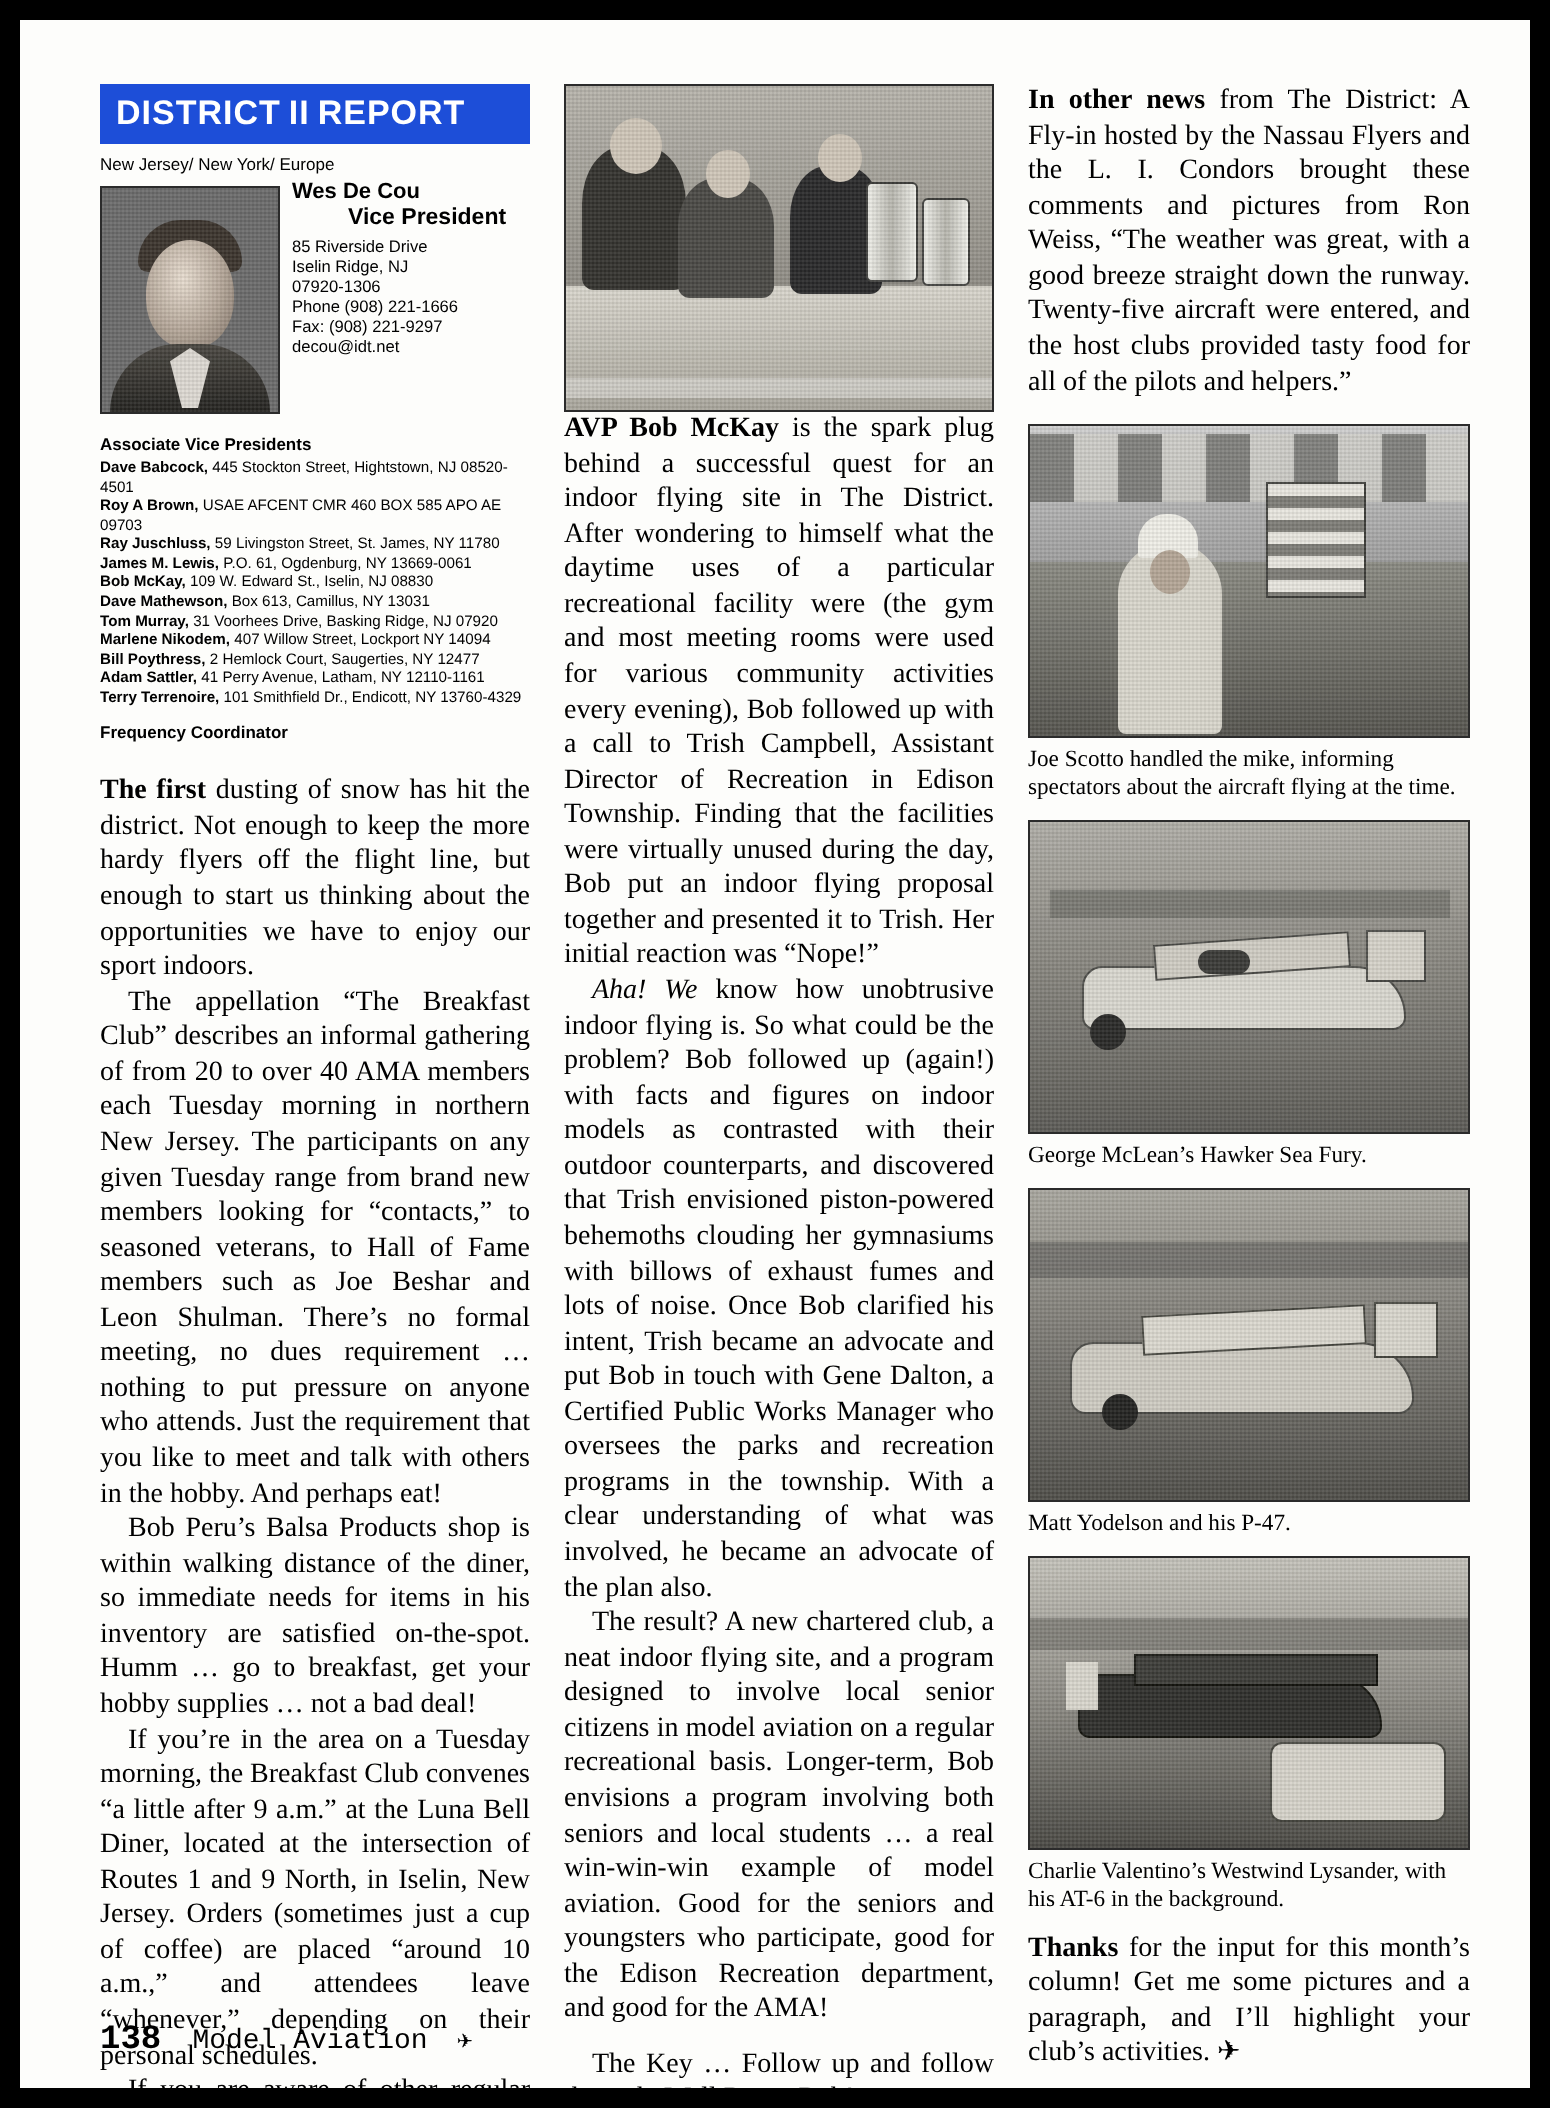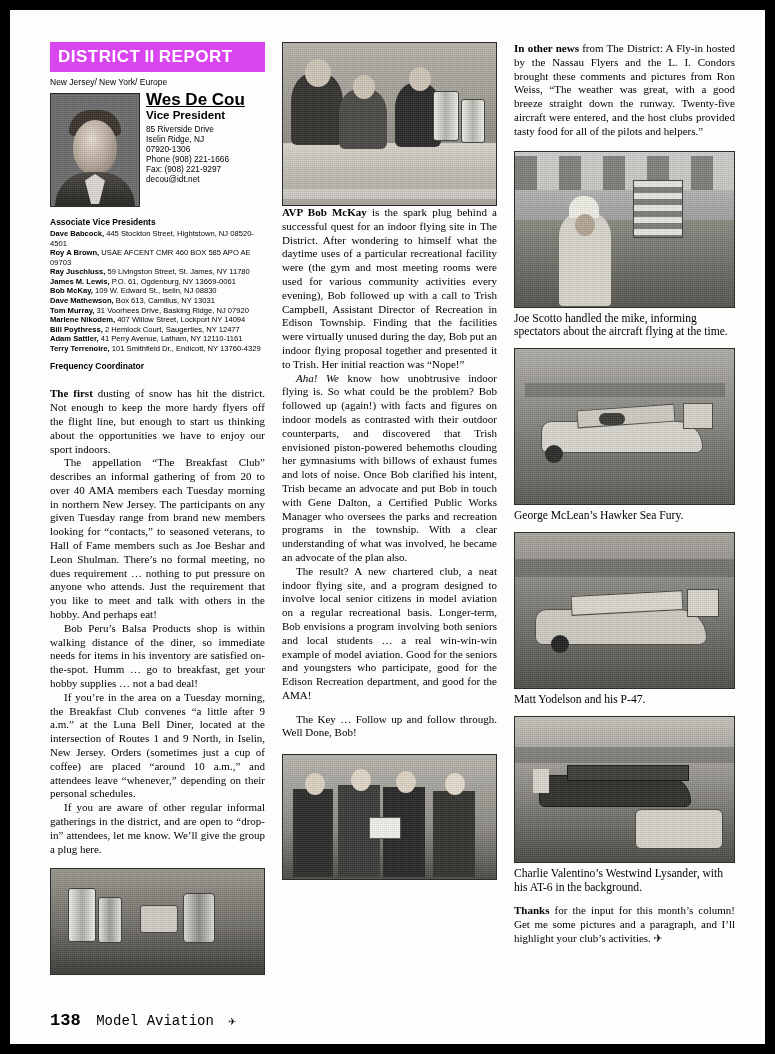--- a/index.html
+++ b/index.html
@@ -21,21 +21,21 @@
   }
 
   
   .col{position:absolute;top:0;}
   .col1{left:0;width:215px;}
   .col2{left:232px;width:215px;}
   .col3{left:464px;width:221px;}
 
   
   .masthead{
-    background:#d946ef;color:#fff;
+    background:#1d4ed8;color:#fff;
     height:30px;width:215px;
     display:flex;align-items:center;
     padding-left:8px;box-sizing:border-box;
     letter-spacing:.5px;
   }
   .masthead .m1{font-family:"Liberation Sans",sans-serif;font-weight:bold;font-size:17px;}
   .masthead .m2{font-family:"Liberation Sans",sans-serif;font-weight:bold;font-size:17px;margin:0 4px;}
   .masthead .m3{font-family:"Liberation Sans",sans-serif;font-weight:bold;font-size:17px;}
 
   .region{
@@ -64,36 +64,36 @@
     position:absolute;left:4px;top:78px;width:80px;height:36px;
     background:linear-gradient(180deg,#4a4741 0%,#22211e 100%);
     border-radius:34px 34px 0 0;
   }
   .portrait .shirt{
     position:absolute;left:34px;top:80px;width:20px;height:30px;background:#ddd9d2;
     clip-path:polygon(50% 0,100% 22%,70% 100%,30% 100%,0 22%);
   }
 
   .idtext{position:absolute;left:96px;top:2px;width:119px;font-family:"Liberation Sans",sans-serif;}
-  .idtext .name{font-size:17px;font-weight:bold;line-height:1.05;text-decoration:underline;}
-  .idtext .title{font-size:11.5px;font-weight:bold;margin-bottom:3px;}
+  .idtext .name{font-size:11px;font-weight:bold;line-height:1.05;}
+  .idtext .title{font-size:11.5px;font-weight:bold;margin-bottom:3px;margin-left:28px;}
   .idtext .line{font-size:8.3px;line-height:1.22;}
 
   .avp-head{
     font-family:"Liberation Sans",sans-serif;
     font-size:8.5px;font-weight:bold;margin:8px 0 2px 0;
   }
   .avp-list{font-family:"Liberation Sans",sans-serif;font-size:7.6px;line-height:1.26;}
   .avp-list b{font-weight:bold;}
   .avp-list .entry{margin-bottom:0px;}
 
   
   .bodytext p{
     margin:0 0 0 0;
-    font-size:11px;line-height:1.255;
+    font-size:14px;line-height:1.255;
     text-align:justify;
     text-indent:14px;
   }
   .bodytext p.first{text-indent:0;}
   .bodytext{margin-top:10px;}
   .bodytext b{font-weight:bold;}
   .bodytext i{font-style:italic;}
 
   
   .photo{position:relative;overflow:hidden;background:#6b6b6b;border:1px solid #2b2b2b;}

